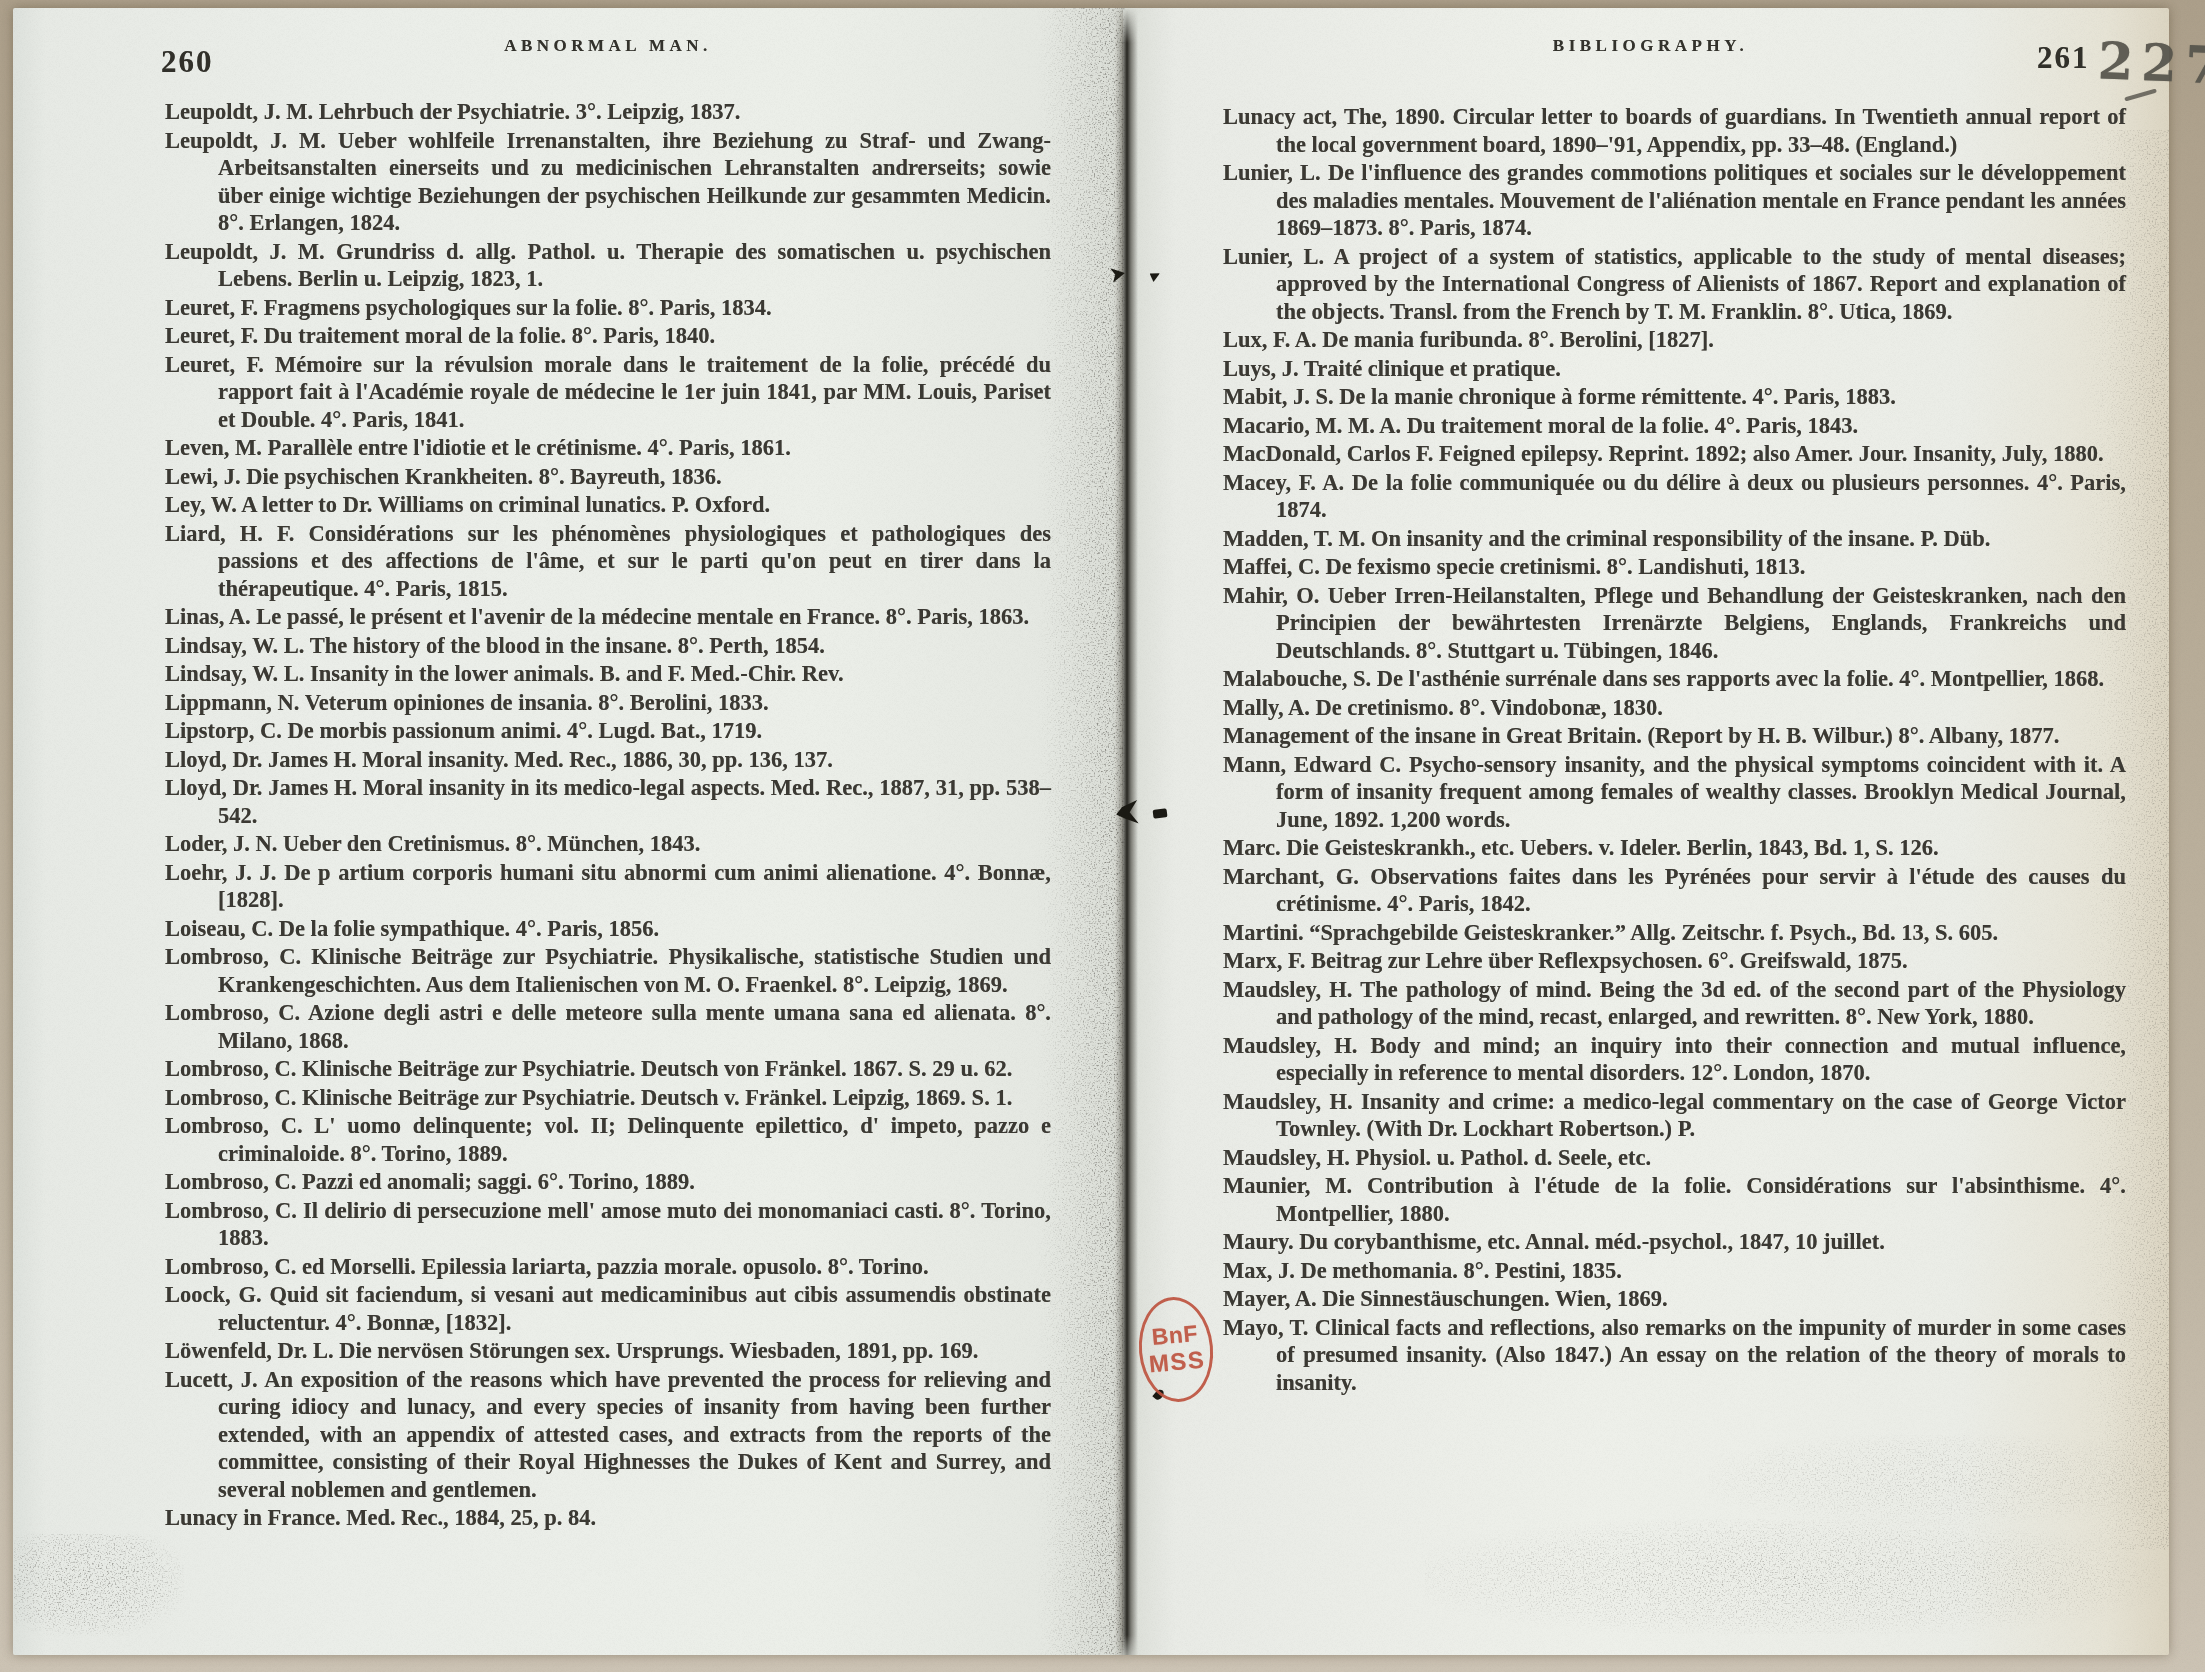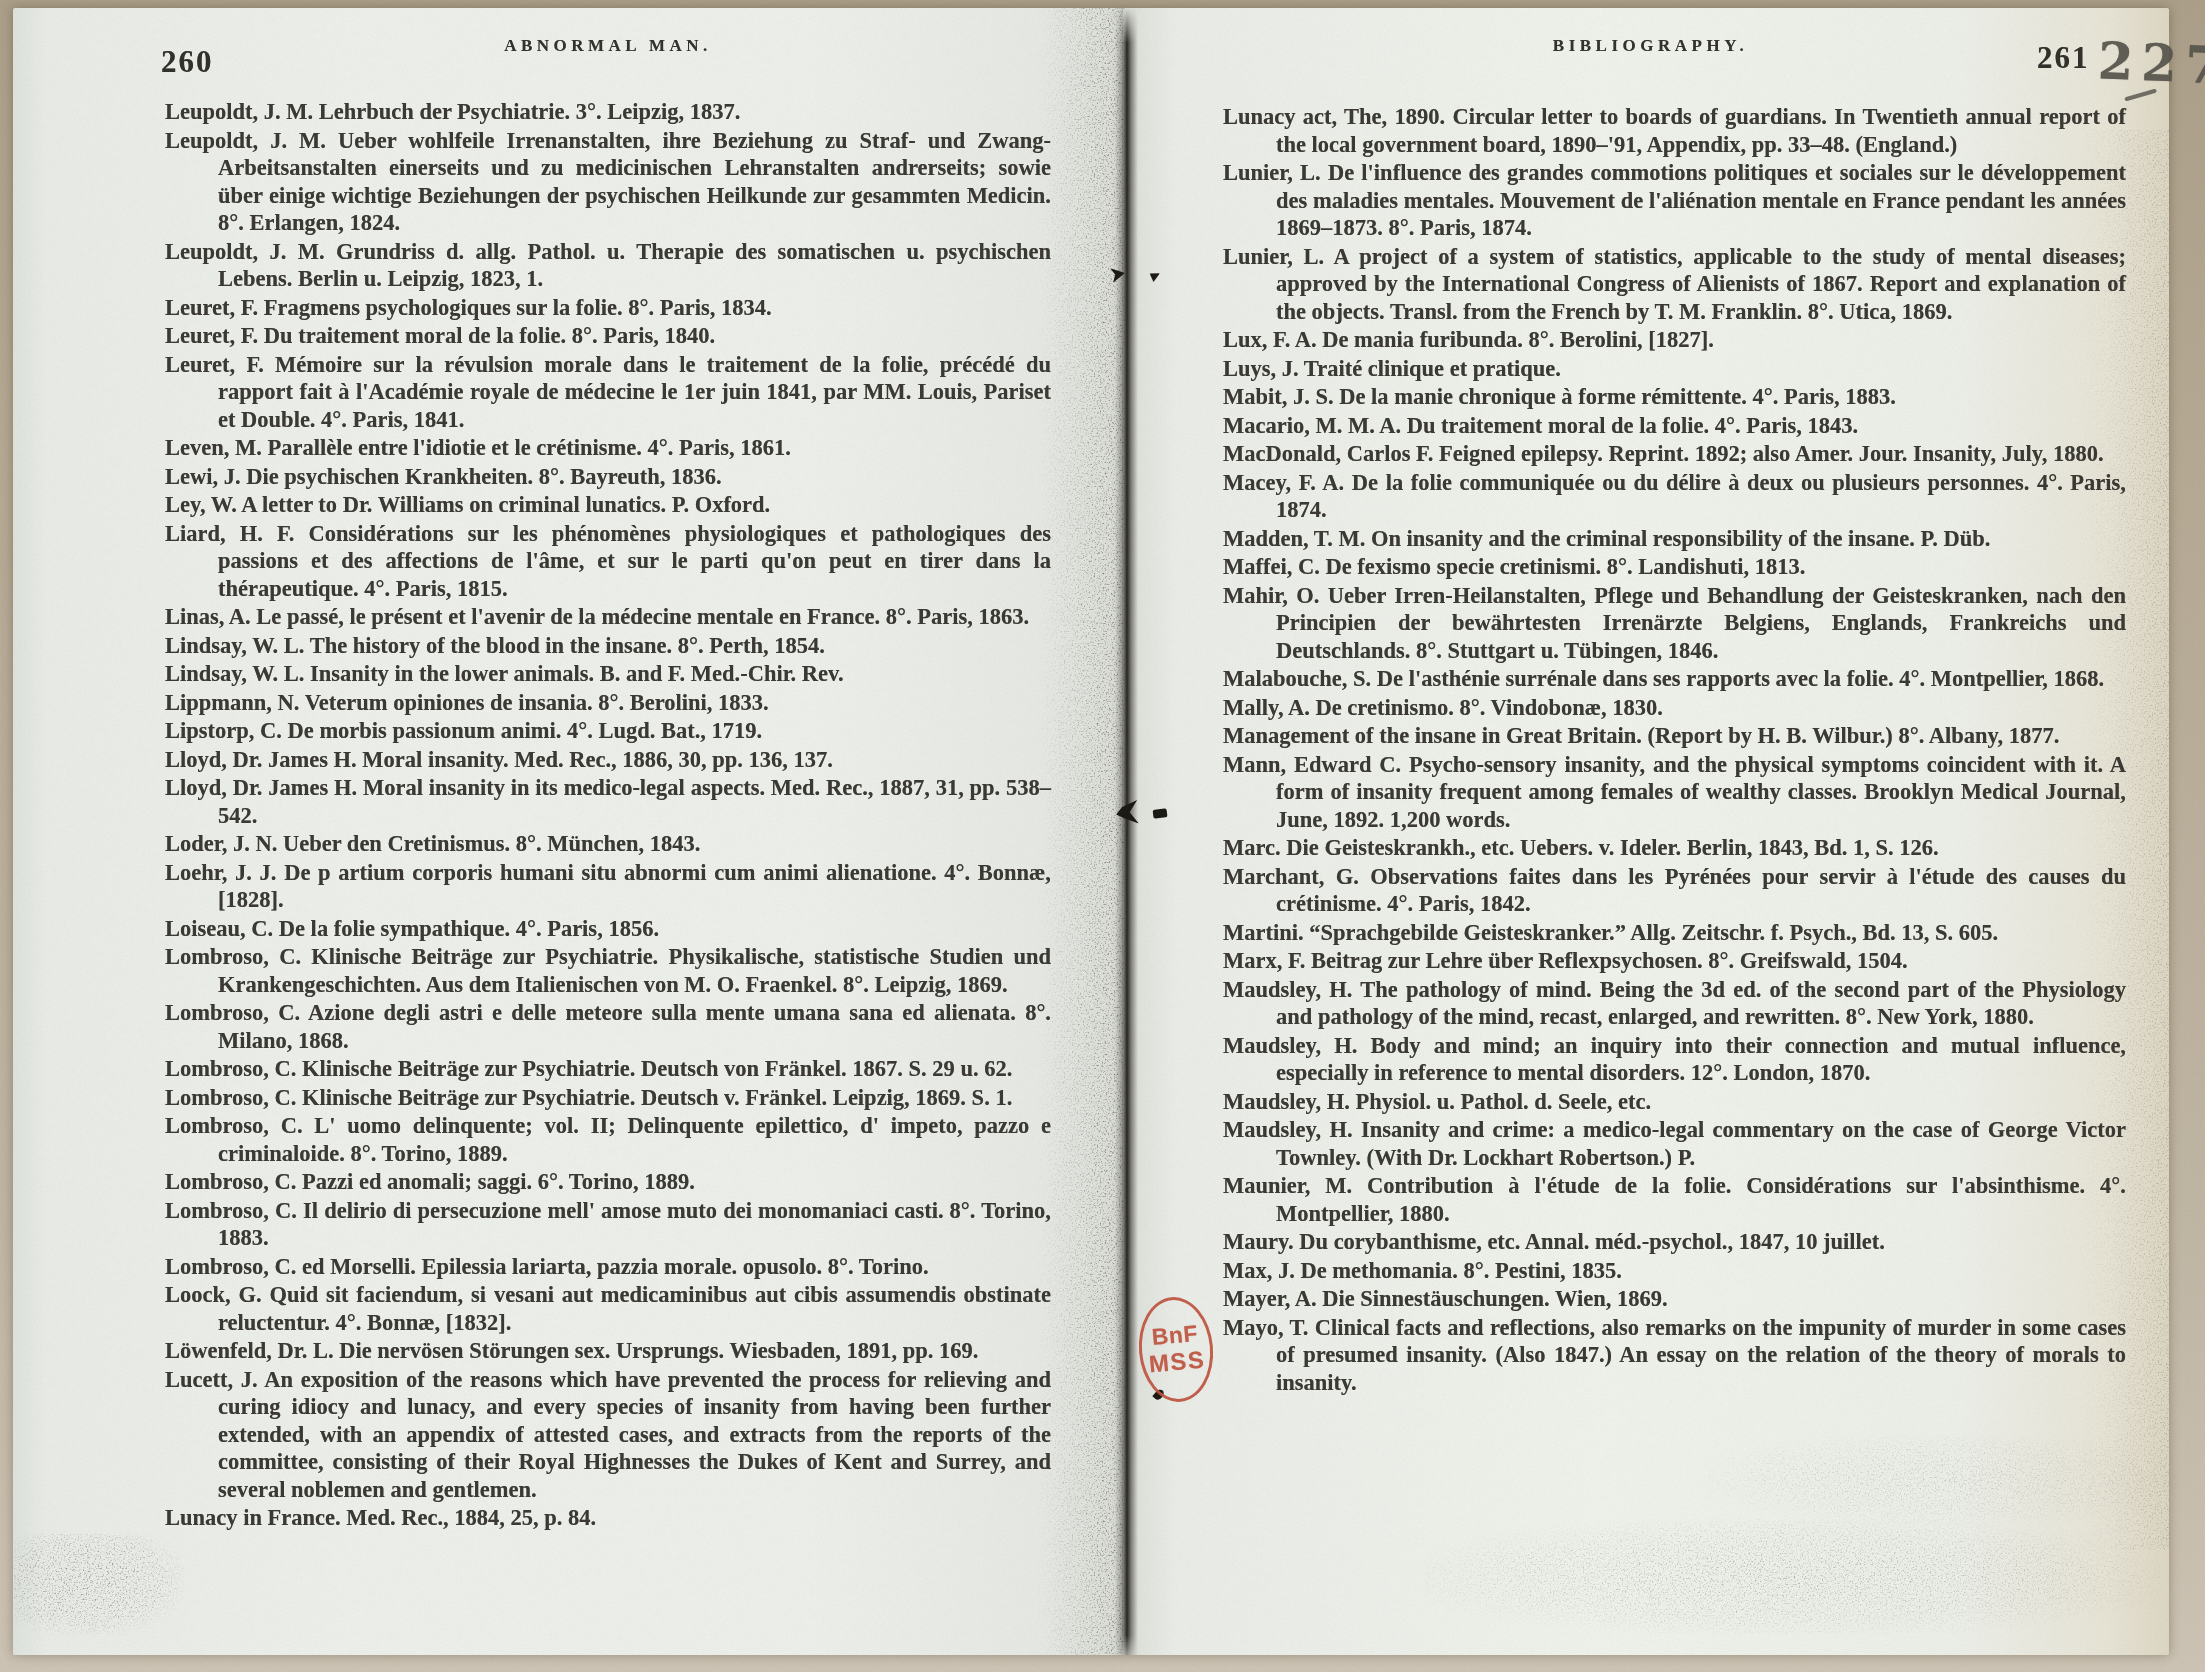--- a/index.html
+++ b/index.html
@@ -161,25 +161,25 @@
       <p class="entry">Madden, T. M.  On insanity and the criminal responsibility of the insane.  P.  Düb.</p>
       <p class="entry">Maffei, C.  De fexismo specie cretinismi.  8°.  Landishuti, 1813.</p>
       <p class="entry">Mahir, O.  Ueber Irren-Heilanstalten, Pflege und Behandlung der Geisteskranken, nach den Principien der bewährtesten Irrenärzte Belgiens, Englands, Frankreichs und Deutschlands.  8°.  Stuttgart u. Tübingen, 1846.</p>
       <p class="entry">Malabouche, S.  De l'asthénie surrénale dans ses rapports avec la folie.  4°.  Montpellier, 1868.</p>
       <p class="entry">Mally, A.  De cretinismo.  8°.  Vindobonæ, 1830.</p>
       <p class="entry">Management of the insane in Great Britain.  (Report by H. B. Wilbur.)  8°.  Albany, 1877.</p>
       <p class="entry">Mann, Edward C.  Psycho-sensory insanity, and the physical symptoms coincident with it.  A form of insanity frequent among females of wealthy classes.  Brooklyn Medical Journal, June, 1892.  1,200 words.</p>
       <p class="entry">Marc.  Die Geisteskrankh., etc.  Uebers. v. Ideler.  Berlin, 1843, Bd. 1, S. 126.</p>
       <p class="entry">Marchant, G.  Observations faites dans les Pyrénées pour servir à l'étude des causes du crétinisme.  4°.  Paris, 1842.</p>
       <p class="entry">Martini.  “Sprachgebilde Geisteskranker.”  Allg. Zeitschr. f. Psych., Bd. 13, S. 605.</p>
-      <p class="entry">Marx, F.  Beitrag zur Lehre über Reflexpsychosen.  8°.  Greifswald, 1504.</p>
+      <p class="entry">Marx, F.  Beitrag zur Lehre über Reflexpsychosen.  6°.  Greifswald, 1875.</p>
       <p class="entry">Maudsley, H.  The pathology of mind.  Being the 3d ed. of the second part of the Physiology and pathology of the mind, recast, enlarged, and rewritten.  8°.  New York, 1880.</p>
       <p class="entry">Maudsley, H.  Body and mind; an inquiry into their connection and mutual influence, especially in reference to mental disorders.  12°.  London, 1870.</p>
+      <p class="entry">Maudsley, H.  Insanity and crime: a medico-legal commentary on the case of George Victor Townley.  (With Dr. Lockhart Robertson.)  P.</p>
       <p class="entry">Maudsley, H.  Physiol. u. Pathol. d. Seele, etc.</p>
-      <p class="entry">Maudsley, H.  Insanity and crime: a medico-legal commentary on the case of George Victor Townley.  (With Dr. Lockhart Robertson.)  P.</p>
       <p class="entry">Maunier, M.  Contribution à l'étude de la folie.  Considérations sur l'absinthisme.  4°.  Montpellier, 1880.</p>
       <p class="entry">Maury.  Du corybanthisme, etc.  Annal. méd.-psychol., 1847, 10 juillet.</p>
       <p class="entry">Max, J.  De methomania.  8°.  Pestini, 1835.</p>
       <p class="entry">Mayer, A.  Die Sinnestäuschungen.  Wien, 1869.</p>
       <p class="entry">Mayo, T.  Clinical facts and reflections, also remarks on the impunity of murder in some cases of presumed insanity.  (Also 1847.)  An essay on the relation of the theory of morals to insanity.</p>
     </div>
 
   <div class="noise-band gutter-noise">
     <svg width="100%" height="100%" viewBox="0 0 178 3296">
         <rect width="100%" height="100%" filter="url(#speckle)"></rect>

